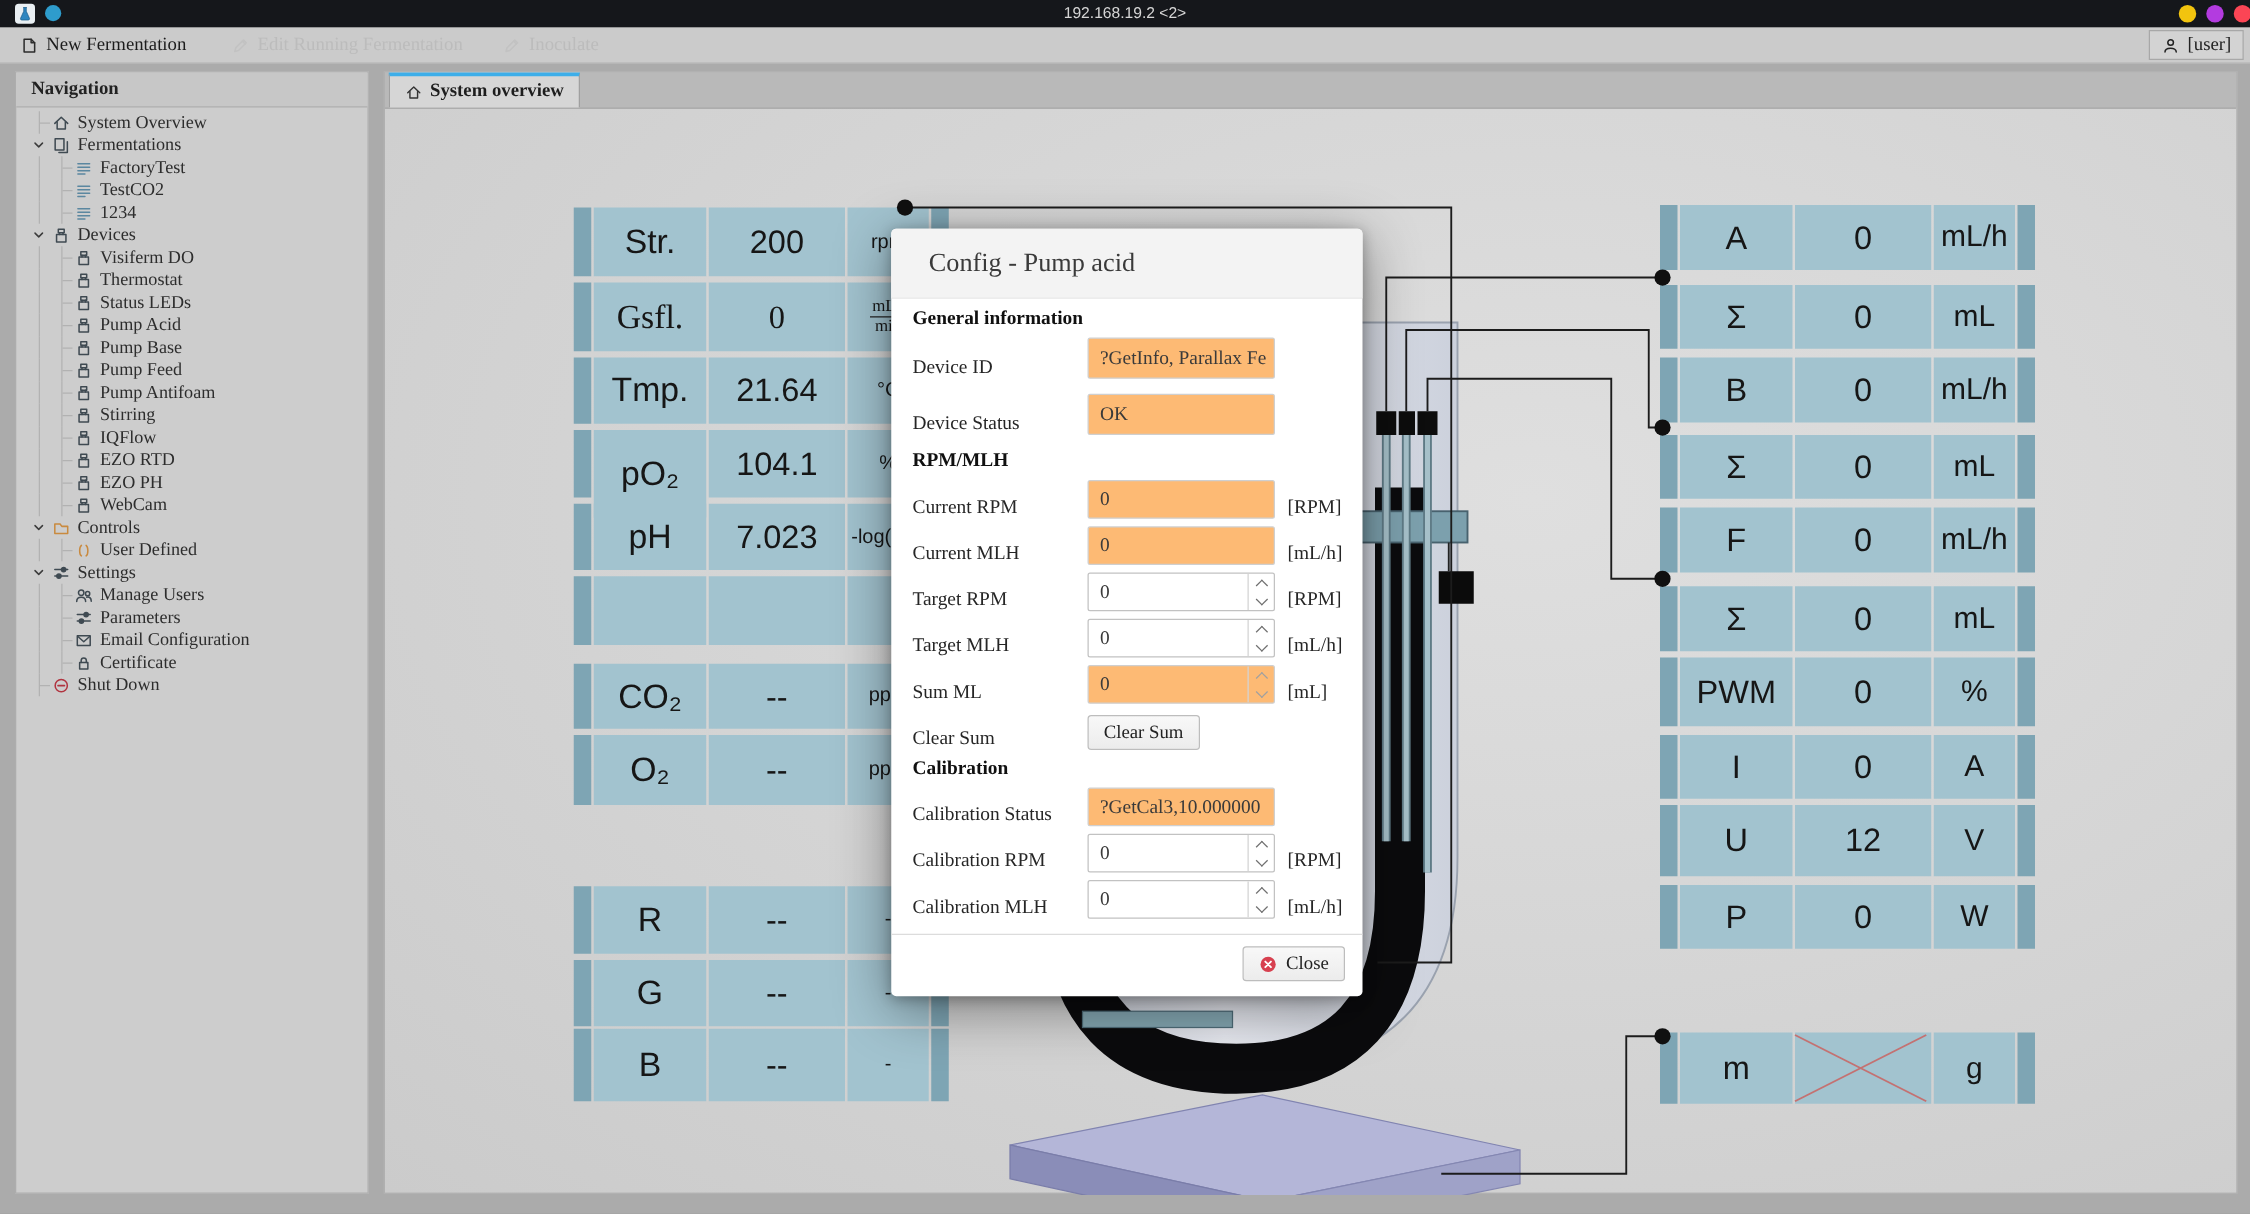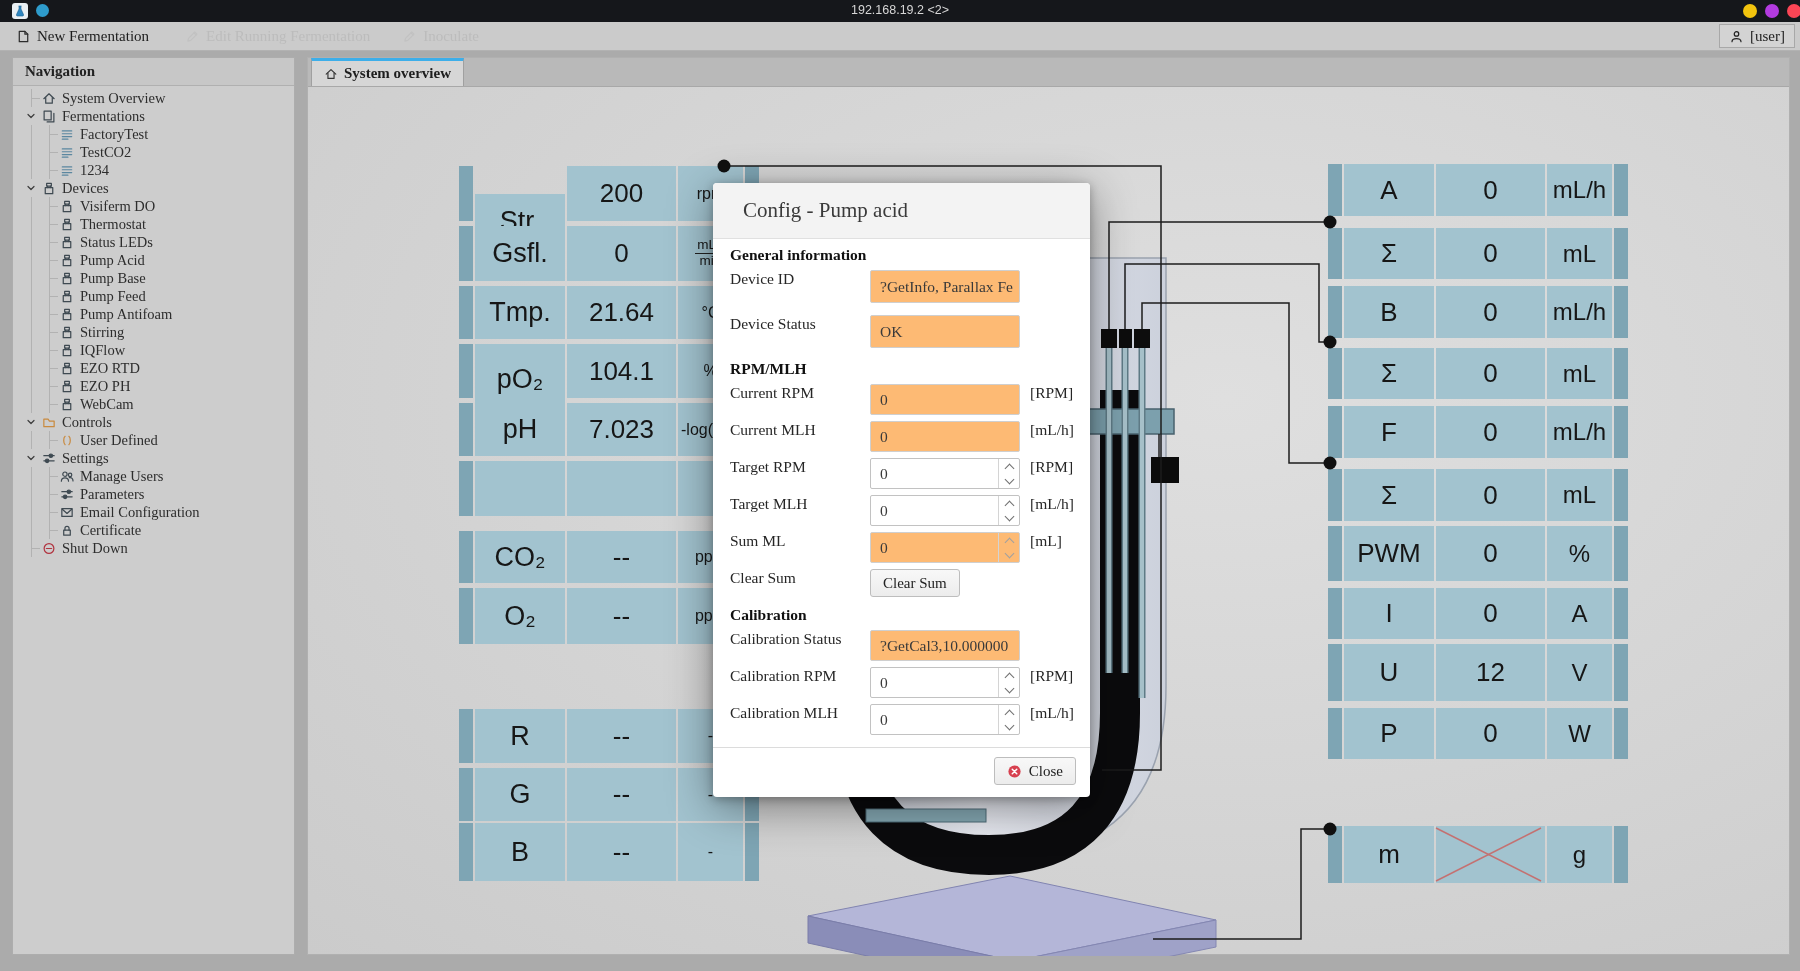--- a/index.html
+++ b/index.html
@@ -72,21 +72,21 @@
   .overlay{position:absolute;left:0;top:0;width:1483px;height:898px;pointer-events:none;}
 
   
   .dialog{position:absolute;left:713px;top:183px;width:377px;background:#ffffff;border-radius:4px;
           box-shadow:0 10px 45px rgba(0,0,0,.42), 0 2px 10px rgba(0,0,0,.28);z-index:50;
           font-size:15.5px;color:#232323;}
   .dlg-header{height:55px;background:#f3f3f3;border-bottom:1px solid #e0e0e0;border-radius:4px 4px 0 0;
               display:flex;align-items:center;padding-left:30px;font-size:21px;color:#3a3a3a;}
   .dlg-body{padding:5px 16px 2px 17px;}
   .dlg-h{font-weight:bold;font-size:15.5px;color:#101010;margin:2px 0 6px;}
-  .drow{display:flex;align-items:flex-start;height:31px;margin-bottom:6px;}
+  .drow{display:flex;align-items:flex-end;height:31px;margin-bottom:6px;}
   .drow.spaced{height:33px;margin-bottom:12px;}
   .dlabel{width:140px;flex:none;color:#262626;}
   .dfield{width:150px;height:100%;box-sizing:border-box;border:1px solid #c2c2c2;border-radius:2px;
           background:#fff;display:flex;align-items:stretch;overflow:hidden;flex:none;}
   .dfield.ro{background:#fdba74;border-color:#cfcfcf;}
   .din{border:0;outline:0;background:transparent;font:inherit;color:#3a3a3a;flex:1;min-width:0;padding:0 2px 0 9px;}
   .dspin{width:20px;border-left:1px solid #d4d4d4;display:flex;flex-direction:column;align-items:center;
          justify-content:center;gap:4px;flex:none;}
   .sup{width:6px;height:6px;border-left:1.4px solid #6f6f6f;border-top:1.4px solid #6f6f6f;transform:rotate(45deg);}
   .sdn{width:6px;height:6px;border-left:1.4px solid #6f6f6f;border-top:1.4px solid #6f6f6f;transform:rotate(225deg);}
@@ -489,26 +489,26 @@
               <path d="M4.5 7v6h7V7"></path>
             </svg>
           </span>
         <span>System overview</span>
       </div>
     </div>
 
     <div id="left-table">
         <div class="prow" style="left: 151px; top: 108px; height: 55px;">
           <div class="pc pa" style="height: 55px;"></div>
-          <div class="pc pl" style="height: 55px; margin-top: 28px;">Str.</div>
+          <div class="pc pl" style="height: 55px;">Str.</div>
           <div class="pc pv" style="height: 55px;">200</div>
           <div class="pc pu" style="height: 55px;">rpm</div>
           <div class="pc pa" style="height: 55px;"></div>
         </div>
-        <div class="prow" style="left: 151px; top: 168px; height: 55px;">
+        <div class="prow" style="left: 151px; top: 168px; height: 55px; font-family: Liberation Serif, serif;">
           <div class="pc pa" style="height: 55px;"></div>
           <div class="pc pl" style="height: 55px;">Gsfl.</div>
           <div class="pc pv" style="height: 55px;">0</div>
           <div class="pc pu" style="height: 55px;">
             <span class="frac">
               <span class="top">mLn</span>
               <span class="bot">min</span>
             </span>
           </div>
           <div class="pc pa" style="height: 55px;"></div>

